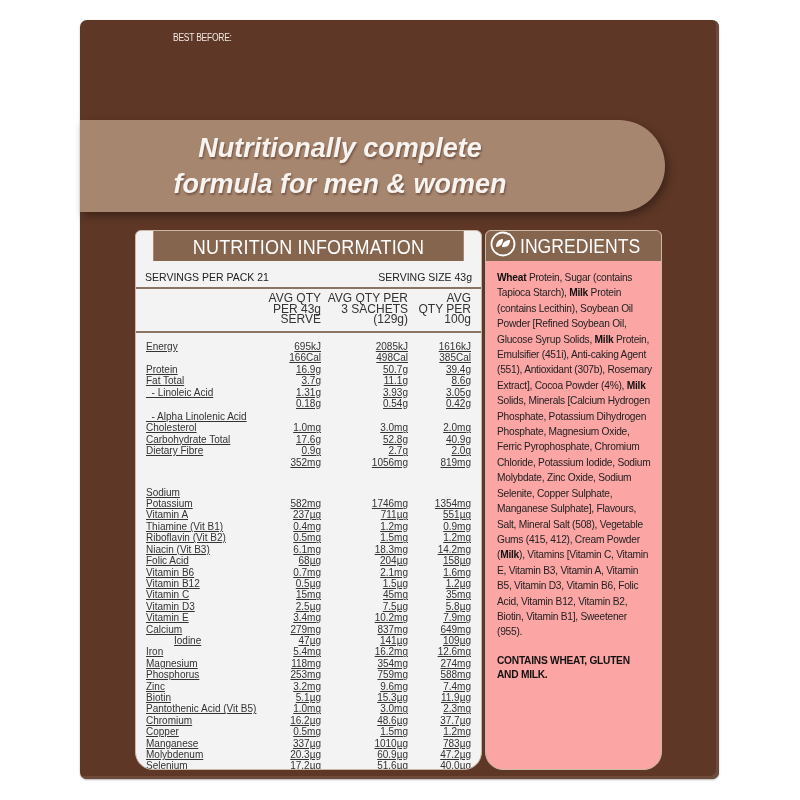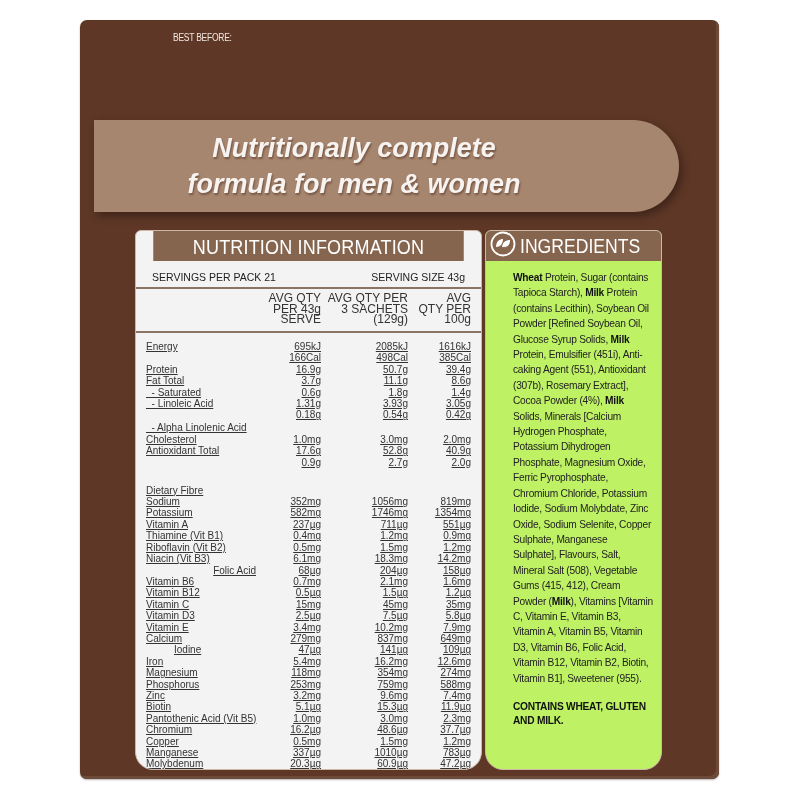--- a/index.html
+++ b/index.html
@@ -1,33 +1,33 @@
 <!DOCTYPE html>
 <html><head>
 <meta charset="utf-8">
 <style>
   html,body{margin:0;padding:0;background:#ffffff;}
   body{width:800px;height:800px;position:relative;overflow:hidden;font-family:"Liberation Sans",sans-serif;}
   .pack{position:absolute;left:80px;top:20px;width:639px;height:759px;background:#5e3726;border-radius:7px;box-shadow:inset -3px -3px 0 #6e4a3a, 0 1px 2px rgba(0,0,0,0.3);}
   .best{position:absolute;left:93px;top:12px;color:#f2e9e2;font-size:10px;letter-spacing:-0.3px;transform:scaleX(0.85);transform-origin:left;}
-  .banner{position:absolute;left:14px;top:100px;width:585px;height:92px;background:#a7866f;border-radius:0 46px 46px 0;box-shadow:3px 4px 8px rgba(0,0,0,0.35);}
+  .banner{position:absolute;left:0;top:100px;width:585px;height:92px;background:#a7866f;border-radius:0 46px 46px 0;box-shadow:3px 4px 8px rgba(0,0,0,0.35);}
   .banner-text{position:absolute;left:0;top:10px;width:520px;text-align:center;color:#f7f3f0;font-weight:bold;font-style:italic;font-size:27px;line-height:36px;text-shadow:1px 2px 2px rgba(60,30,20,0.45);}
   .nut{position:absolute;left:55px;top:210px;width:345px;height:538px;background:#f3f3f3;border-radius:6px 6px 18px 18px;overflow:hidden;border:1px solid #cdb8a8;}
   .nut-head{height:30px;background:#86654f;color:#ffffff;text-align:center;font-size:20px;line-height:32px;letter-spacing:0.2px;transform:scaleX(0.9);}
-  .serv{display:flex;justify-content:space-between;padding:0 16px;font-size:10.5px;color:#222;margin-top:10px;height:16px;border-bottom:2px solid #8a7464;}
+  .serv{display:flex;justify-content:space-between;padding:0 9px;font-size:10.5px;color:#222;margin-top:10px;height:16px;border-bottom:2px solid #8a7464;}
   .cols{display:grid;grid-template-columns:110px 65px 87px 63px;padding:4px 10px 4px 10px;font-size:12px;line-height:10.5px;color:#333;border-bottom:2px solid #8a7464;height:34px;}
   .cols div{text-align:right;white-space:pre-line;}
   .rows{padding:8px 10px 0 10px;}
   .row{display:grid;grid-template-columns:110px 65px 87px 63px;font-size:10px;line-height:11.4px;color:#333;text-decoration:underline;}
   .row div{text-align:right;}
   .row div.n{text-align:left;white-space:nowrap;}
-  .ing{position:absolute;left:405px;top:210px;width:175px;height:538px;background:#bef264;border-radius:6px 6px 18px 18px;overflow:hidden;border:1px solid #cdb8a8;}
+  .ing{position:absolute;left:405px;top:210px;width:175px;height:538px;background:#fca5a5;border-radius:6px 6px 18px 18px;overflow:hidden;border:1px solid #cdb8a8;}
   .ing-head{height:30px;background:#86654f;color:#fff;display:flex;align-items:center;padding-left:4px;font-size:20px;}
   .ing-head span.t{display:inline-block;transform:scaleX(0.88);transform-origin:left;margin-left:4px;}
-  .ing-body{padding:9px 8px 0 11px;font-size:10.2px;line-height:15.4px;color:#222;letter-spacing:-0.25px;margin-left:16px;}
+  .ing-body{padding:9px 8px 0 11px;font-size:10.2px;line-height:15.4px;color:#222;letter-spacing:-0.25px;}
   .ing-body b{color:#111;}
   .allergen{margin-top:14px;font-weight:bold;font-size:10.2px;line-height:14px;color:#111;}
 </style>
 </head>
 <body>
 
 <div class="pack">
   <div class="best">BEST BEFORE:</div>
 
   <div class="banner">
@@ -74,57 +74,51 @@
           <div>50.7g</div>
           <div>39.4g</div>
         </div>
         <div class="row">
           <div class="n" style="white-space: pre;">Fat Total</div>
           <div>3.7g</div>
           <div>11.1g</div>
           <div>8.6g</div>
         </div>
         <div class="row">
-          <div class="n" style="white-space: pre;">  - Saturated</div>
-          <div>0.6g</div>
-          <div>1.8g</div>
-          <div>1.4g</div>
-        </div>
-        <div class="row">
           <div class="n" style="white-space: pre;">  - Linoleic Acid</div>
           <div>1.31g</div>
           <div>3.93g</div>
           <div>3.05g</div>
         </div>
         <div class="row">
           <div class="n" style="white-space: pre; margin-top: 13px;">  - Alpha Linolenic Acid</div>
           <div>0.18g</div>
           <div>0.54g</div>
           <div>0.42g</div>
         </div>
         <div class="row">
           <div class="n" style="white-space: pre;">Cholesterol</div>
           <div>1.0mg</div>
           <div>3.0mg</div>
           <div>2.0mg</div>
         </div>
         <div class="row">
-          <div class="n" style="white-space: pre;">Antioxidant Total</div>
+          <div class="n" style="white-space: pre;">Carbohydrate Total</div>
           <div>17.6g</div>
           <div>52.8g</div>
           <div>40.9g</div>
         </div>
         <div class="row">
-          <div class="n" style="white-space: pre; margin-top: 28px;">Dietary Fibre</div>
+          <div class="n" style="white-space: pre;">Dietary Fibre</div>
           <div>0.9g</div>
           <div>2.7g</div>
           <div>2.0g</div>
         </div>
         <div class="row">
-          <div class="n" style="white-space: pre;">Sodium</div>
+          <div class="n" style="white-space: pre; margin-top: 30px;">Sodium</div>
           <div>352mg</div>
           <div>1056mg</div>
           <div>819mg</div>
         </div>
         <div class="row">
           <div class="n" style="white-space: pre;">Potassium</div>
           <div>582mg</div>
           <div>1746mg</div>
           <div>1354mg</div>
         </div>
@@ -146,21 +140,21 @@
           <div>1.5mg</div>
           <div>1.2mg</div>
         </div>
         <div class="row">
           <div class="n" style="white-space: pre;">Niacin (Vit B3)</div>
           <div>6.1mg</div>
           <div>18.3mg</div>
           <div>14.2mg</div>
         </div>
         <div class="row">
-          <div class="n" style="white-space: pre; text-align: right;">Folic Acid</div>
+          <div class="n" style="white-space: pre;">Folic Acid</div>
           <div>68µg</div>
           <div>204µg</div>
           <div>158µg</div>
         </div>
         <div class="row">
           <div class="n" style="white-space: pre;">Vitamin B6</div>
           <div>0.7mg</div>
           <div>2.1mg</div>
           <div>1.6mg</div>
         </div>

